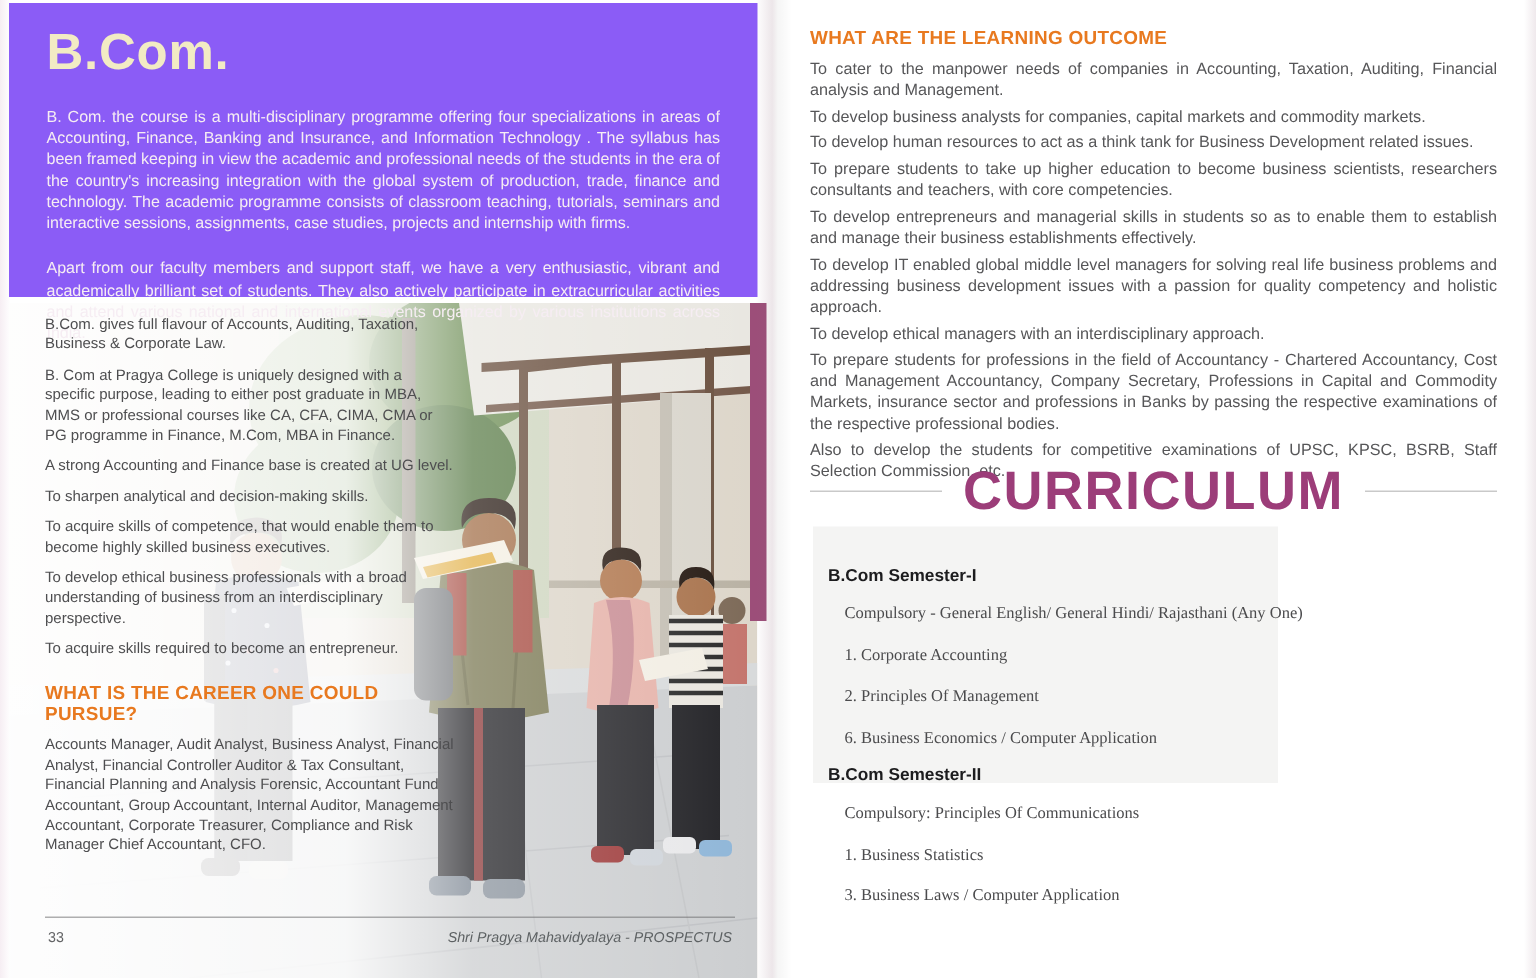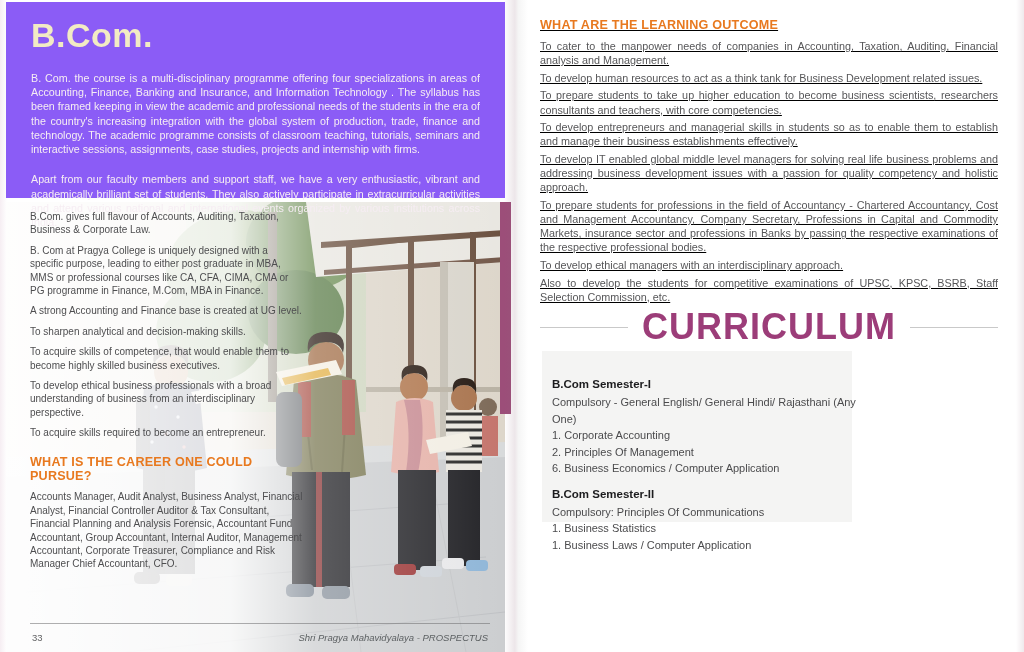--- a/index.html
+++ b/index.html
@@ -25,36 +25,36 @@
   .photo-wrap{position:absolute;left:6px;top:202px;width:499px;height:450px;overflow:hidden;z-index:1;}
   .purple-band{position:absolute;left:500px;top:202px;width:11px;height:212px;background:#9c4e79;z-index:5;}
 
   .left-col{position:absolute;left:30px;top:210px;width:274px;z-index:20;}
   .sec-heading{font-size:12.6px;font-weight:bold;color:#e8791f;letter-spacing:0.2px;margin:0 0 7px 0;}
   .left-col p{margin:0 0 7px 0;font-size:10px;line-height:1.34;color:#4e4e50;}
   .career-block{margin-top:16px;}
 
   .footer{position:absolute;z-index:30;font-size:9.5px;color:#636466;}
   .footer .rule{position:absolute;left:0;top:0;height:1px;background:rgba(110,110,112,0.55);width:100%;}
-  .footer-l{left:30px;top:611px;width:460px;height:26px;margin-top:12px;}
+  .footer-l{left:30px;top:611px;width:460px;height:26px;}
   .footer-l .pageno{position:absolute;left:2px;top:9px;}
   .footer-l .ftext{position:absolute;right:2px;top:9px;font-style:italic;color:#5d6163;}
 
   
   .page-right{position:absolute;left:512px;top:0;width:512px;height:652px;}
-  .learning{position:absolute;left:28px;top:18px;width:458px;text-decoration:underline;}
+  .learning{position:absolute;left:28px;top:18px;width:458px;}
   .learning p{margin:0 0 3.5px 0;font-size:10.8px;line-height:1.31;text-align:justify;color:#565658;}
   .curriculum-head{position:absolute;left:28px;top:306px;width:458px;display:flex;align-items:center;}
   .curriculum-head .line{flex:1;height:1px;background:#c9c9c9;}
   .curriculum-head .word{margin:0 14px;font-size:36px;font-weight:bold;color:#9c3d79;letter-spacing:1px;}
   .gray-panel{position:absolute;left:30px;top:351px;width:310px;height:171px;background:#f4f4f3;}
   .curriculum-body{position:absolute;left:40px;top:378px;width:330px;}
   .cur-sec{margin-bottom:11px;}
   .cur-title{font-size:11.5px;font-weight:bold;color:#1c1c1e;margin:0 0 4px 0;}
-  .cur-line{font-size:11px;color:#4b4b4d;line-height:1.5;margin:0;}
+  .cur-line{font-size:11px;color:#4b4b4d;line-height:1.5;margin:11px;font-family:Liberation Serif, serif;}
   .cur-sec.part3 .cur-line{color:#6a6a6c;}
 </style>
 </head>
 <body>
 
 <div class="spread">
 
   <div class="page-left">
 
     <div class="photo-wrap">
@@ -190,26 +190,27 @@
       <span class="pageno">33</span>
       <span class="ftext">Shri Pragya Mahavidyalaya - PROSPECTUS</span>
     </div>
   </div>
 
   <div class="page-right">
 
     <div class="learning">
       <div class="sec-heading">WHAT ARE THE LEARNING OUTCOME</div>
       <p>To cater to the manpower needs of companies in Accounting, Taxation, Auditing, Financial analysis and Management.</p>
+      <p>To develop business analysts for companies, capital markets and commodity markets.</p>
       <p>To develop human resources to act as a think tank for Business Development related issues.</p>
       <p>To prepare students to take up higher education to become business scientists, researchers consultants and teachers, with core competencies.</p>
       <p>To develop entrepreneurs and managerial skills in students so as to enable them to establish and manage their business establishments effectively.</p>
       <p>To develop IT enabled global middle level managers for solving real life business problems and addressing business development issues with a passion for quality competency and holistic approach.</p>
+      <p>To develop ethical managers with an interdisciplinary approach.</p>
       <p>To prepare students for professions in the field of Accountancy - Chartered Accountancy, Cost and Management Accountancy, Company Secretary, Professions in Capital and Commodity Markets, insurance sector and professions in Banks by passing the respective examinations of the respective professional bodies.</p>
-      <p>To develop ethical managers with an interdisciplinary approach.</p>
       <p>Also to develop the students for competitive examinations of UPSC, KPSC, BSRB, Staff Selection Commission, etc.</p>
     </div>
 
     <div class="curriculum-head">
       <div class="line"></div>
       <div class="word">CURRICULUM</div>
       <div class="line"></div>
     </div>
 
     <div class="gray-panel"></div>
@@ -219,21 +220,21 @@
         <p class="cur-title">B.Com Semester-I</p>
         <p class="cur-line">Compulsory - General English/ General Hindi/ Rajasthani (Any One)</p>
         <p class="cur-line">1. Corporate Accounting</p>
         <p class="cur-line">2. Principles Of Management</p>
         <p class="cur-line">6. Business Economics / Computer Application</p>
       </div>
       <div class="cur-sec">
         <p class="cur-title">B.Com Semester-II</p>
         <p class="cur-line">Compulsory: Principles Of Communications</p>
         <p class="cur-line">1. Business Statistics</p>
-        <p class="cur-line">1. Business Laws / Computer Application</p>
+        <p class="cur-line">3. Business Laws / Computer Application</p>
       </div>
     </div>
 
   </div>
 
   <div class="gutter"></div>
   <div class="edge-left"></div>
   <div class="edge-right"></div>
 </div>
 

